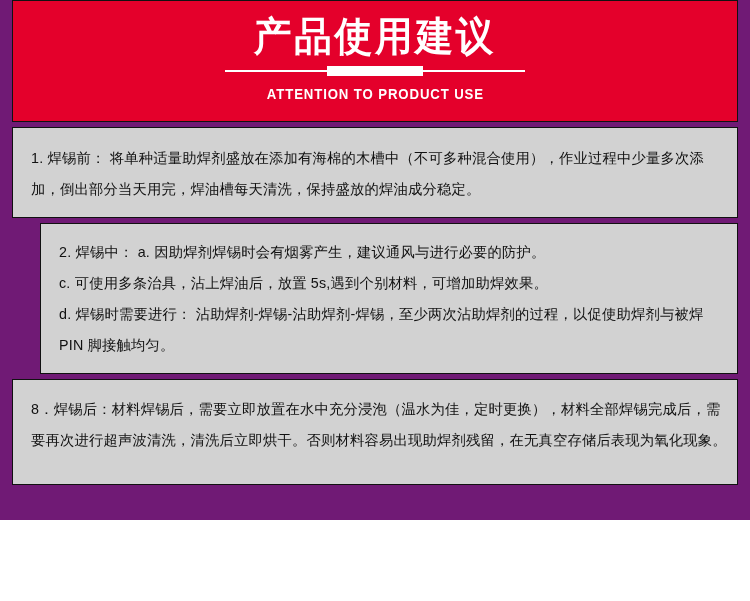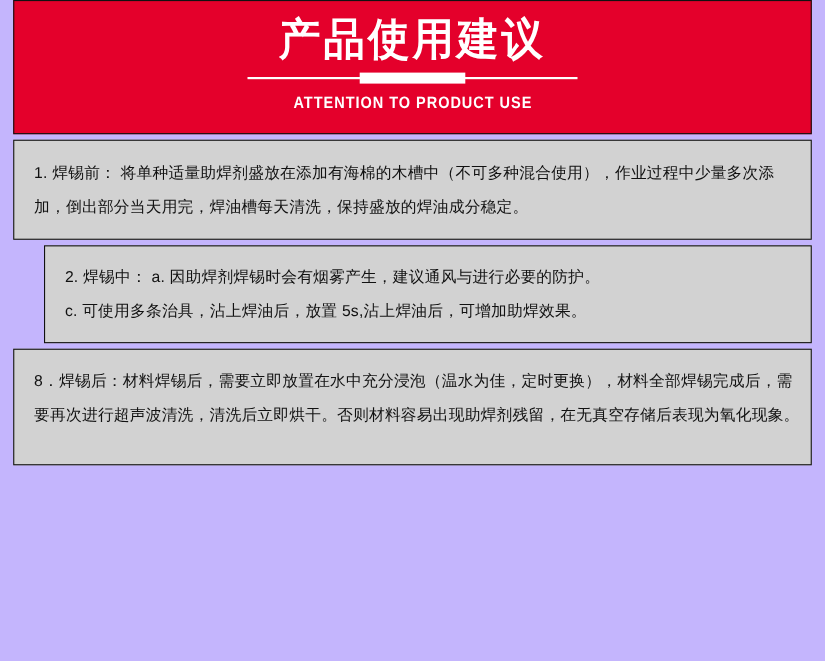--- a/index.html
+++ b/index.html
@@ -9,22 +9,22 @@
     background: #ffffff;
   }
   body {
     width: 750px;
     height: 601px;
     font-family: "Liberation Sans", "DejaVu Sans", sans-serif;
     -webkit-font-smoothing: antialiased;
   }
   .page {
     width: 750px;
-    height: 601px;
-    background: #c4b5fd;
+    height: 520px;
+    background: #701a75;
     box-sizing: border-box;
     padding: 0 12px;
     display: flex;
     flex-direction: column;
   }
 
   
   .banner {
     position: relative;
     width: 100%;
@@ -129,21 +129,22 @@
   </div>
 
   <div class="content-area">
 
     <div class="box" id="box-1">
       <p class="box-para">1. 焊锡前： 将单种适量助焊剂盛放在添加有海棉的木槽中（不可多种混合使用），作业过程中少量多次添加，倒出部分当天用完，焊油槽每天清洗，保持盛放的焊油成分稳定。</p>
     </div>
 
     <div class="box" id="box-2">
       <p class="box-para">2. 焊锡中： a. 因助焊剂焊锡时会有烟雾产生，建议通风与进行必要的防护。</p>
-      <p class="box-para">c. 可使用多条治具，沾上焊油后，放置 5s,沾上焊油后，可增加助焊效果。</p>
+      <p class="box-para">c. 可使用多条治具，沾上焊油后，放置 5s,遇到个别材料，可增加助焊效果。</p>
+      <p class="box-para">d. 焊锡时需要进行： 沾助焊剂-焊锡-沾助焊剂-焊锡，至少两次沾助焊剂的过程，以促使助焊剂与被焊 PIN 脚接触均匀。</p>
     </div>
 
     <div class="box" id="box-3">
       <p class="box-para">8．焊锡后：材料焊锡后，需要立即放置在水中充分浸泡（温水为佳，定时更换），材料全部焊锡完成后，需要再次进行超声波清洗，清洗后立即烘干。否则材料容易出现助焊剂残留，在无真空存储后表现为氧化现象。</p>
     </div>
 
   </div>
 </div>
 
 </body></html>

